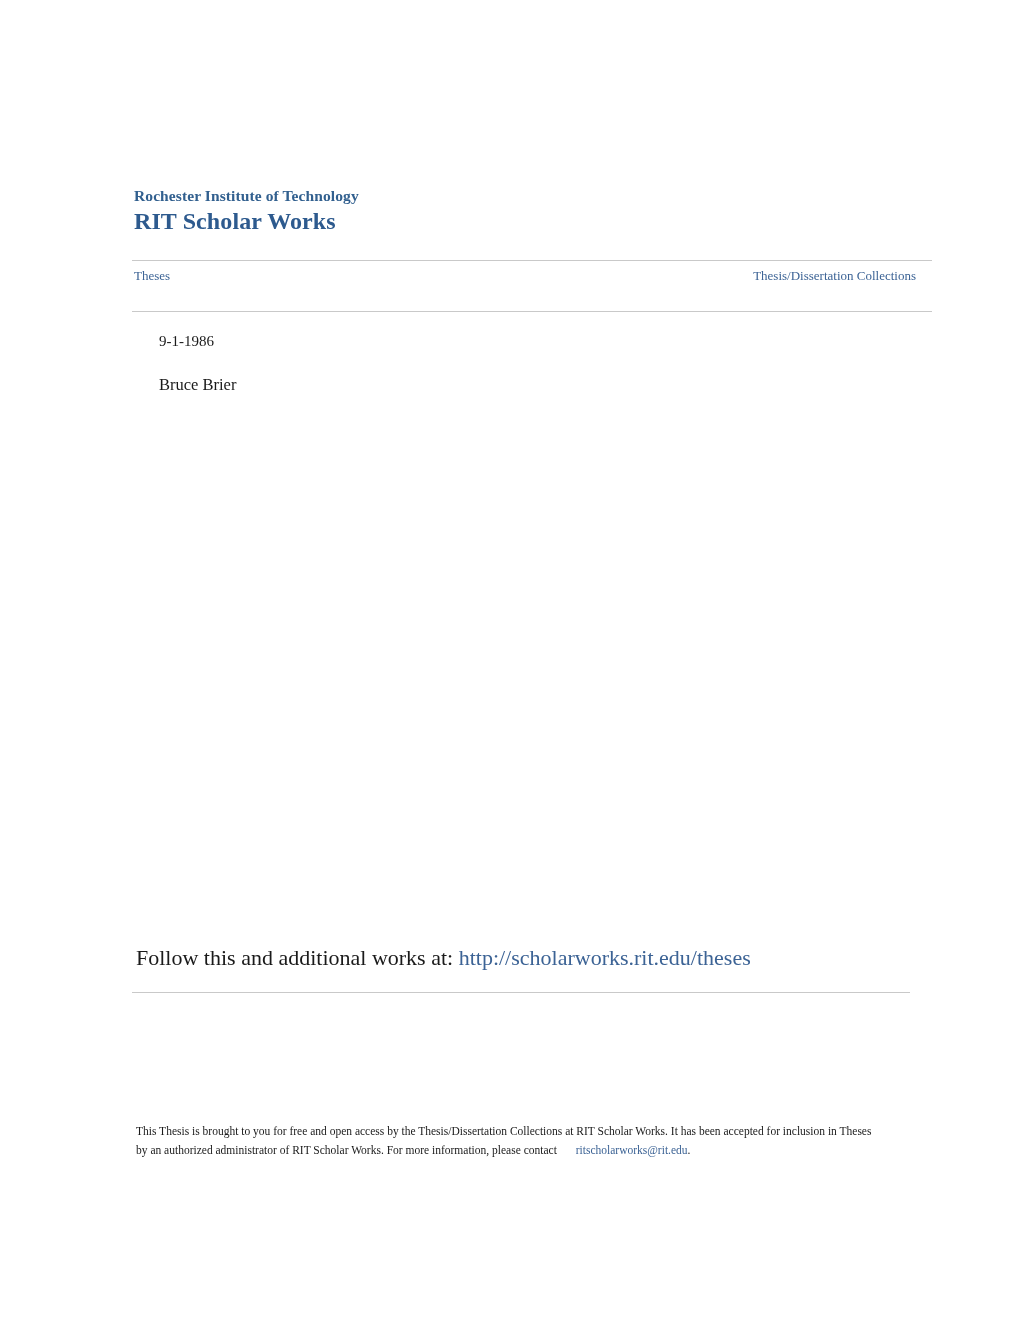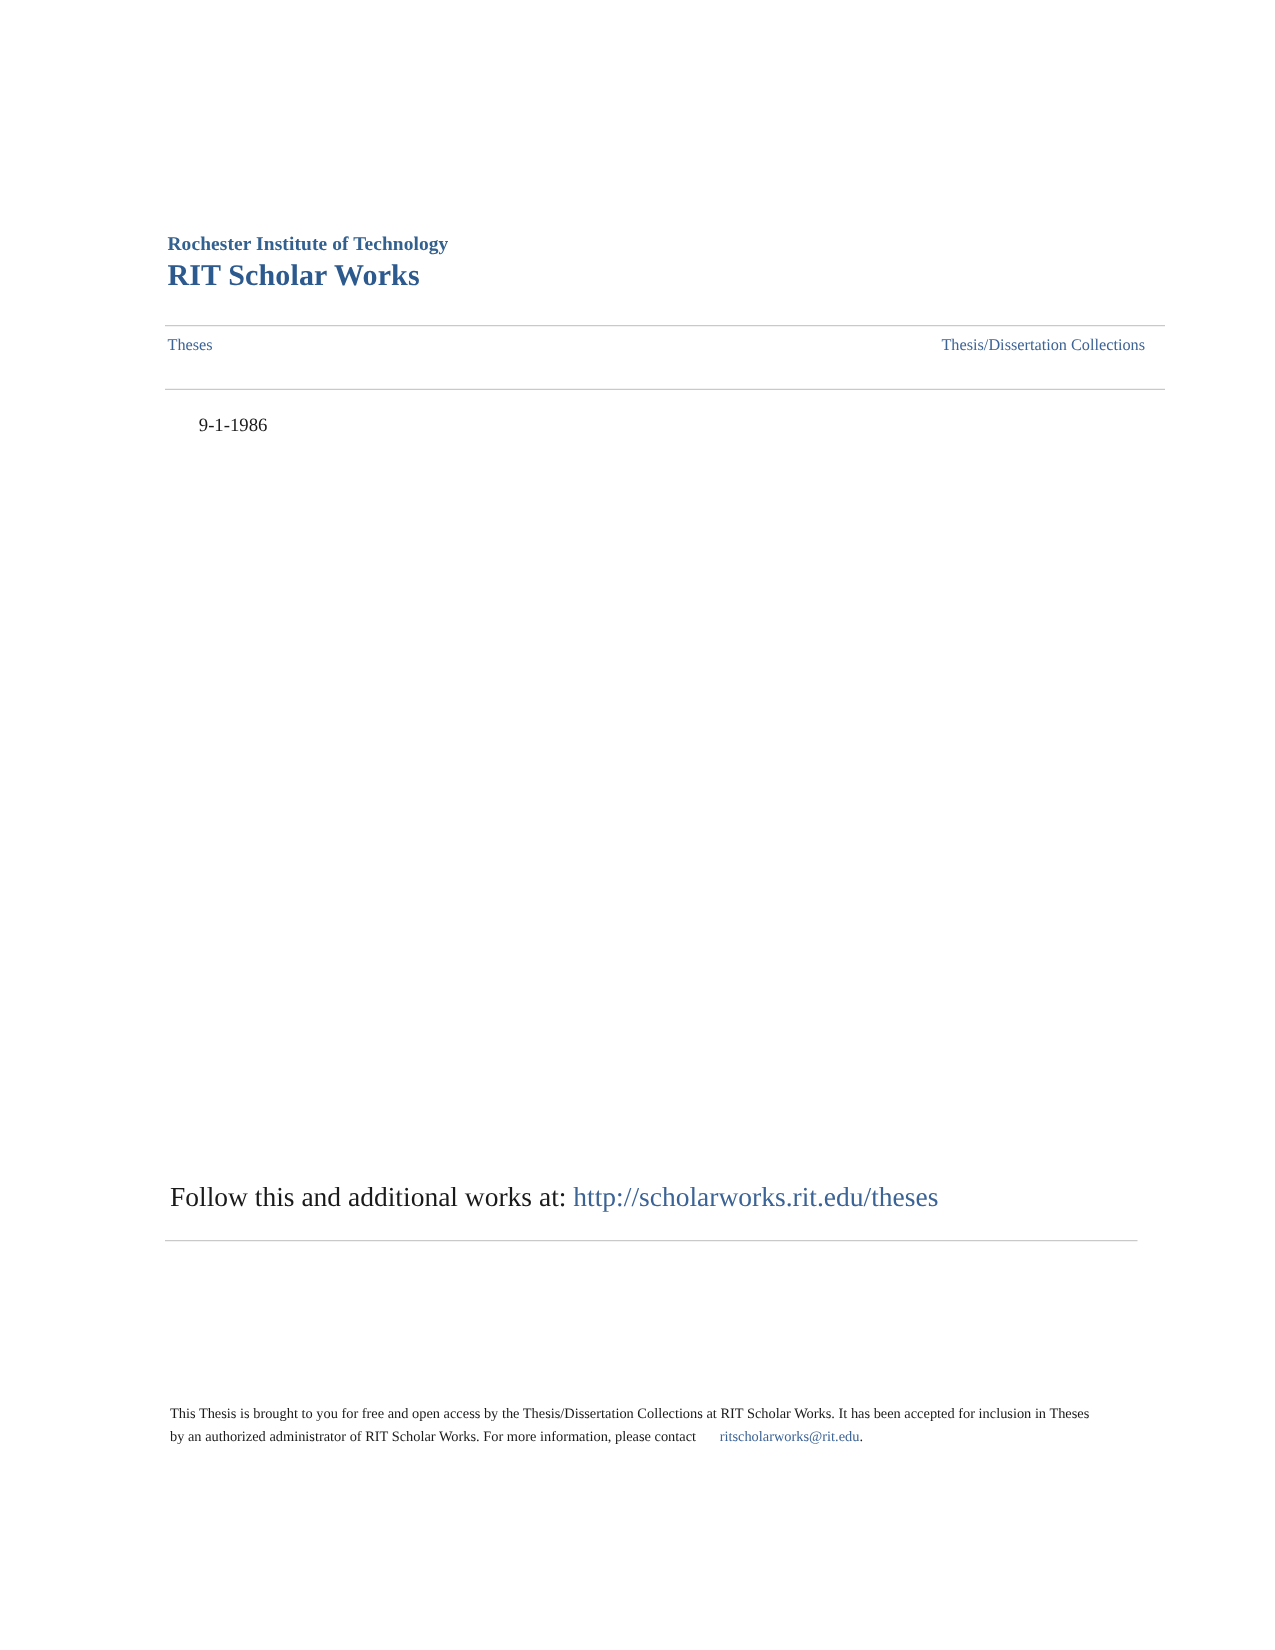--- a/index.html
+++ b/index.html
@@ -171,20 +171,21 @@
   <hr class="rule rule-top">
   <hr class="rule rule-bottom">
 
   <div class="collection-row">
     <a href="#">Theses</a>
     <a href="#">Thesis/Dissertation Collections</a>
   </div>
 
   <div class="record">
     <div class="pub-date">9-1-1986</div>
+    <div class="author">Bruce Brier</div>
   </div>
 
   <div class="follow">
     <span>Follow this and additional works at:</span>
     <a class="link" href="#">http://scholarworks.rit.edu/theses</a>
   </div>
 
   <hr class="rule rule-follow">
 
 

